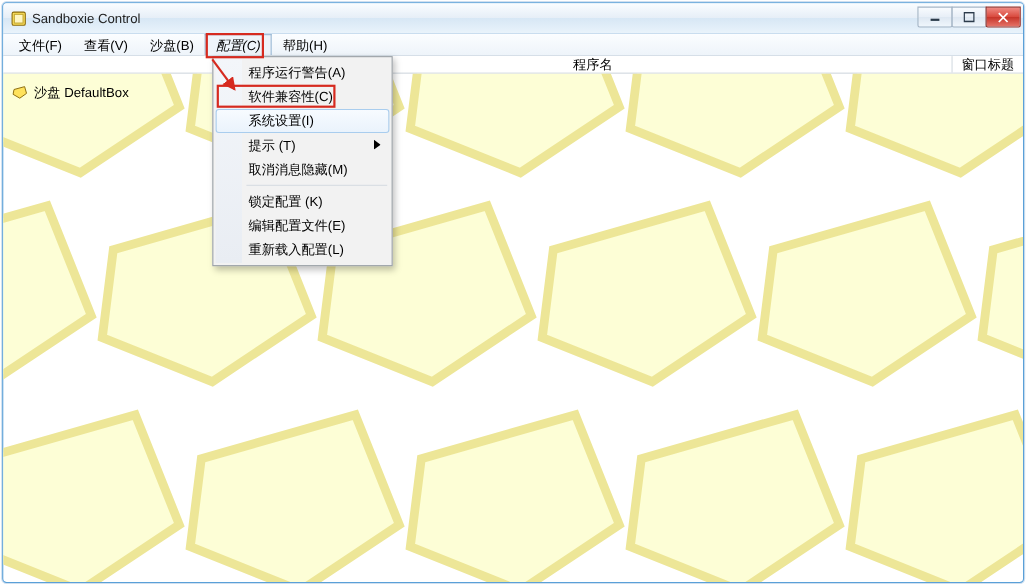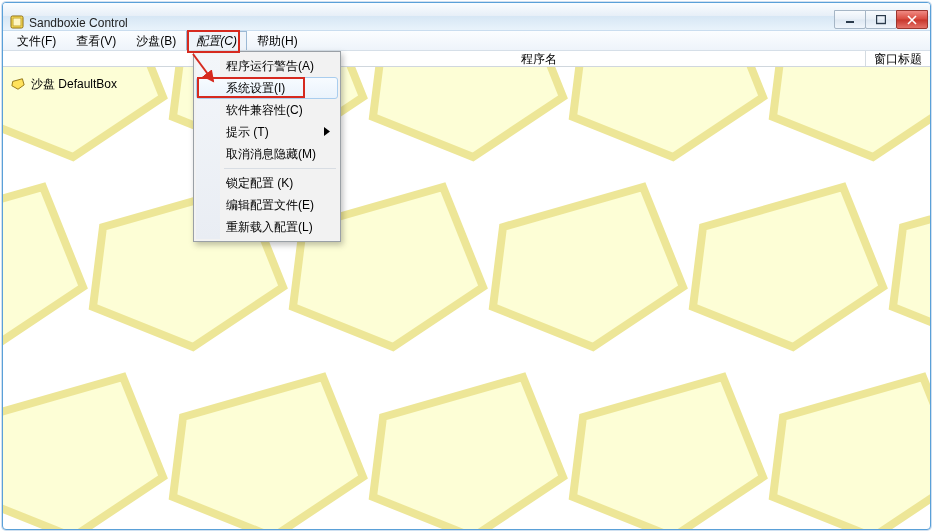--- a/index.html
+++ b/index.html
@@ -20,21 +20,21 @@
     border: 1px solid #5aa0d8;
     background: #fff;
     border-radius: 4px;
     box-shadow: 0 0 0 1px #d0e0f0;
   }
   .titlebar {
     height: 28px;
     background: linear-gradient(#fafdff, #e6eef7 50%, #d7e7f5 50%, #e9f3fb);
     border-bottom: 1px solid #c9ddef;
     display: flex;
-    align-items: flex-end;
+    align-items: center;
     position: relative;
     border-radius: 3px 3px 0 0;
   }
   .titlebar .icon-slot {
     width: 16px; height: 16px; margin: 0 4px 0 6px;
   }
   .titlebar .title {
     flex: 1;
     color: #222;
     padding-top: 1px;
@@ -122,21 +122,21 @@
     display: flex; align-items: center;
     gap: 6px;
     color: #000;
     height: 18px;
   }
   .tree-row .box-icon { width:14px; height:14px; flex:0 0 auto; }
   .dropdown {
     position: absolute;
     left: 190px;
     top: 48px;
-    width: 148px;
+    width: 164px;
     background: #f2f2f2;
     border: 1px solid #9aa0a6;
     box-shadow: 2px 3px 6px rgba(0,0,0,.25);
     z-index: 20;
     padding: 3px 2px;
   }
   .dd-left-strip {
     position: absolute;
     left: 2px; top: 2px; bottom: 2px;
     width: 24px;
@@ -295,25 +295,25 @@
         <span>沙盘 DefaultBox</span>
       </div>
     </div>
   </div>
 
   <div class="dropdown">
     <div class="dd-left-strip"></div>
     <div class="dd-item">
         <span>程序运行警告(A)</span>
       </div>
+    <div class="dd-item">
+        <span>软件兼容性(C)</span>
+      </div>
     <div class="dd-item selected">
         <span>系统设置(I)</span>
-      </div>
-    <div class="dd-item">
-        <span>软件兼容性(C)</span>
       </div>
     <div class="dd-item">
       <span>提示 (T)</span>
       <span class="sub-arrow">
         <svg width="6" height="9">
             <polygon points="0,0 6,4.5 0,9" fill="#000"></polygon>
           </svg>
       </span>
     </div>
     <div class="dd-item">

